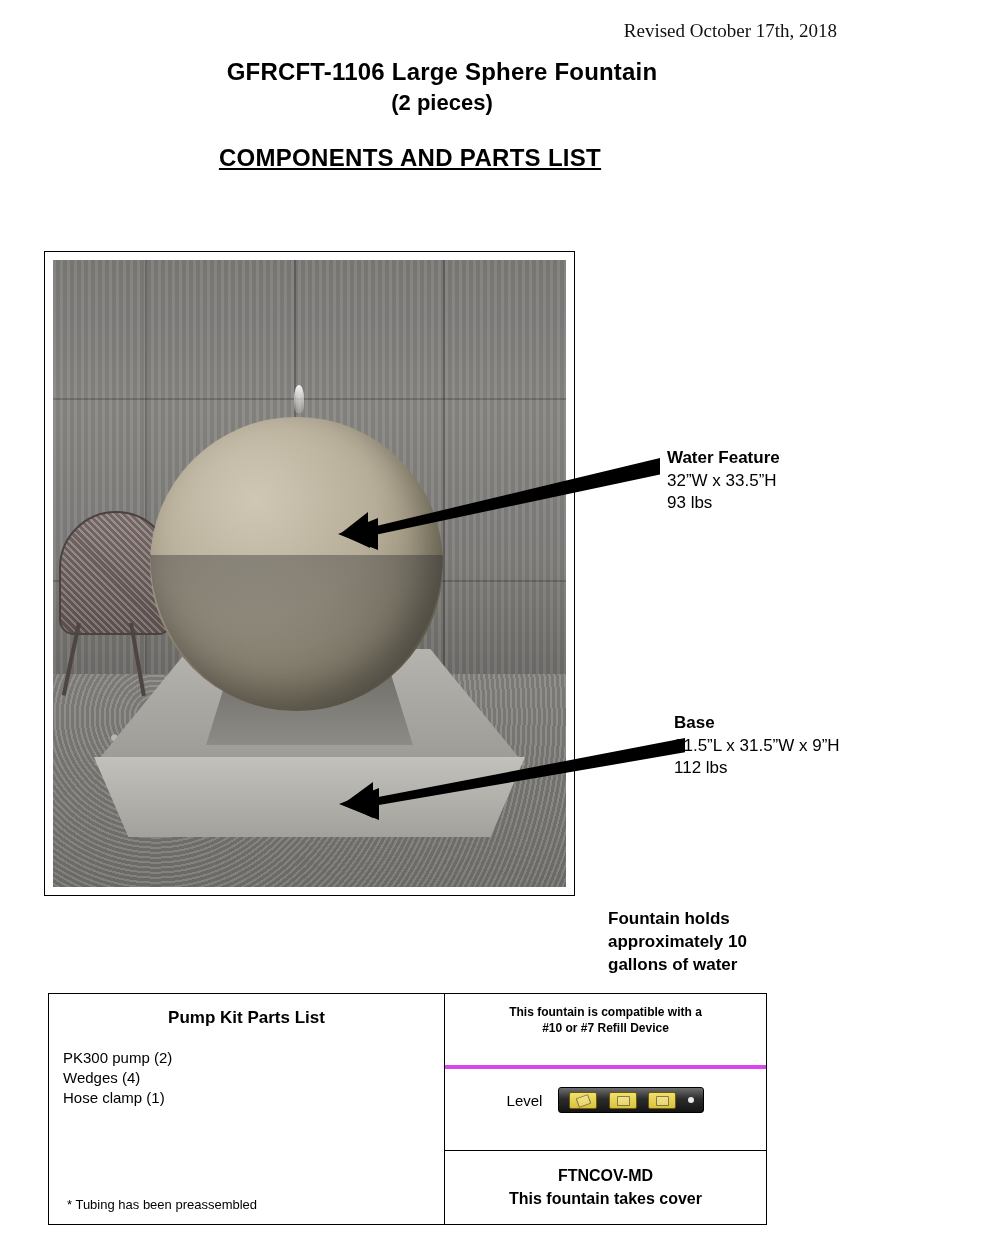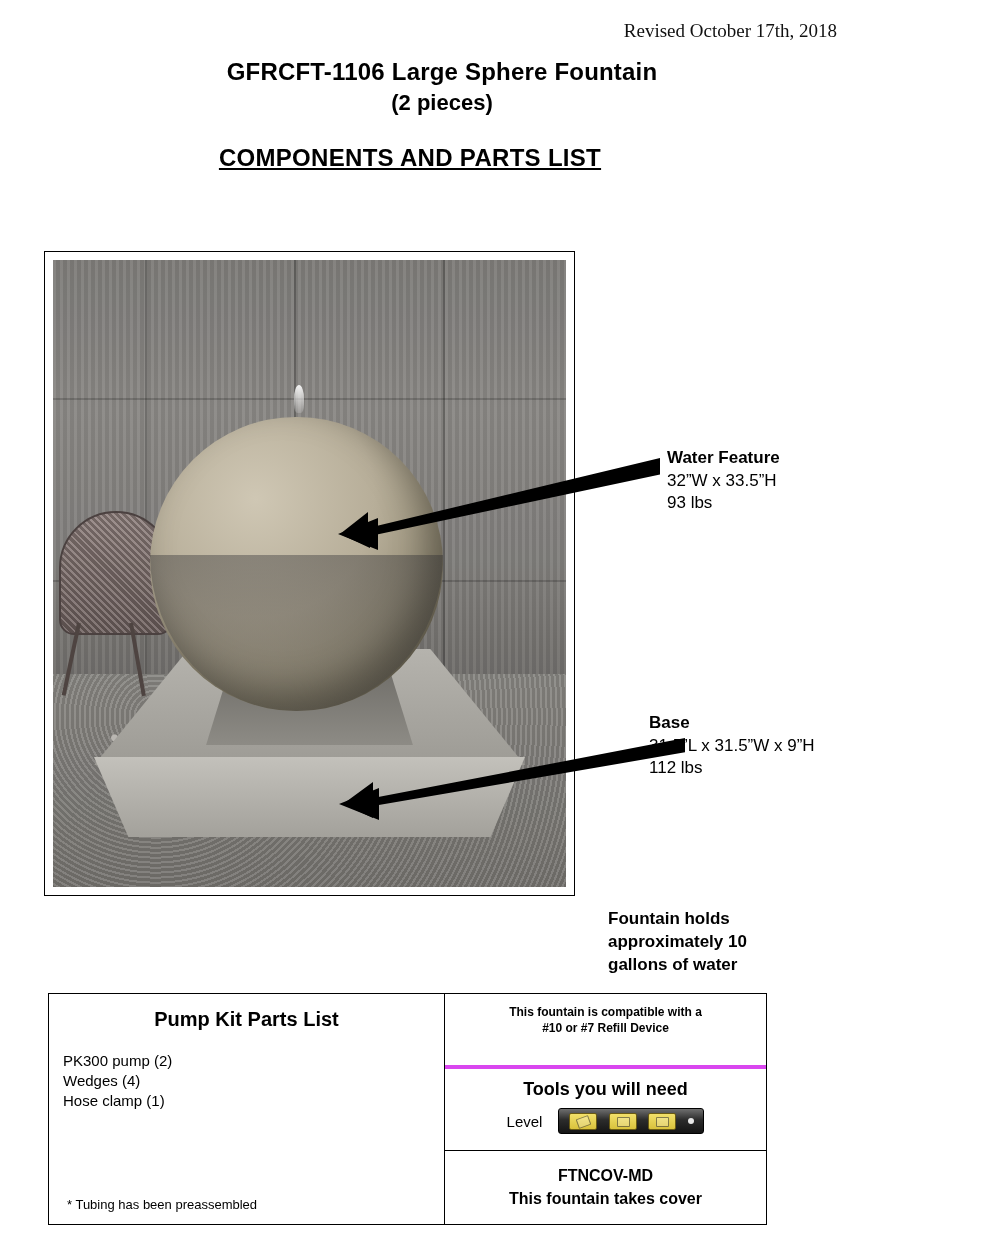--- a/index.html
+++ b/index.html
@@ -246,21 +246,21 @@
   .table-left {
     width: 396px;
     border-right: 1px solid #000;
     box-sizing: border-box;
     position: relative;
     padding: 14px 0 0 0;
   }
   .pump-title {
     text-align: center;
     font-weight: bold;
-    font-size: 20px;
+    font-size: 17px;
     margin-bottom: 20px;
   }
   .pump-list {
     padding-left: 14px;
     font-size: 15px;
     line-height: 1.34;
   }
   .tubing-note {
     position: absolute;
     left: 18px;
@@ -392,21 +392,21 @@
 <div class="callout" style="left:667px; top:447px;">
   <div class="co-title">Water Feature</div>
   <div>32”W x 33.5”H</div>
   <div>93 lbs</div>
 </div>
 
 <svg class="arrow" style="left:325px; top:730px; width:360px; height:90px;" viewBox="0 0 360 90">
   <polygon points="360,8 48,68 48,52 18,74 48,88 48,76 362,22" fill="#000"></polygon>
   <polygon points="14,74 54,58 54,90 14,74" fill="#000"></polygon>
 </svg>
-<div class="callout" style="left:649px; top:712px;">
+<div class="callout" style="left:674px; top:712px;">
   <div class="co-title">Base</div>
   <div>31.5”L x 31.5”W x 9”H</div>
   <div>112 lbs</div>
 </div>
 
 <div class="note-block">Fountain holds approximately 10 gallons of water</div>
 
 <div class="table">
   <div class="table-left">
     <div class="pump-title">Pump Kit Parts List</div>
@@ -416,21 +416,20 @@
       <div>Hose clamp (1)</div>
     </div>
     <div class="tubing-note">* Tubing has been preassembled</div>
   </div>
   <div class="table-right">
     <div class="cell compat">
       <div>This fountain is compatible with a</div>
       <div>#10 or #7 Refill Device</div>
     </div>
     <div class="cell tools">
-      <div class="tools-title">Tools you will need</div>
       <div class="level-row">
         <span class="level-label">Level</span>
         <span class="level-tool">
           <span class="vial diag"></span>
           <span class="vial"></span>
           <span class="vial"></span>
           <span class="dot"></span>
         </span>
       </div>
     </div>

